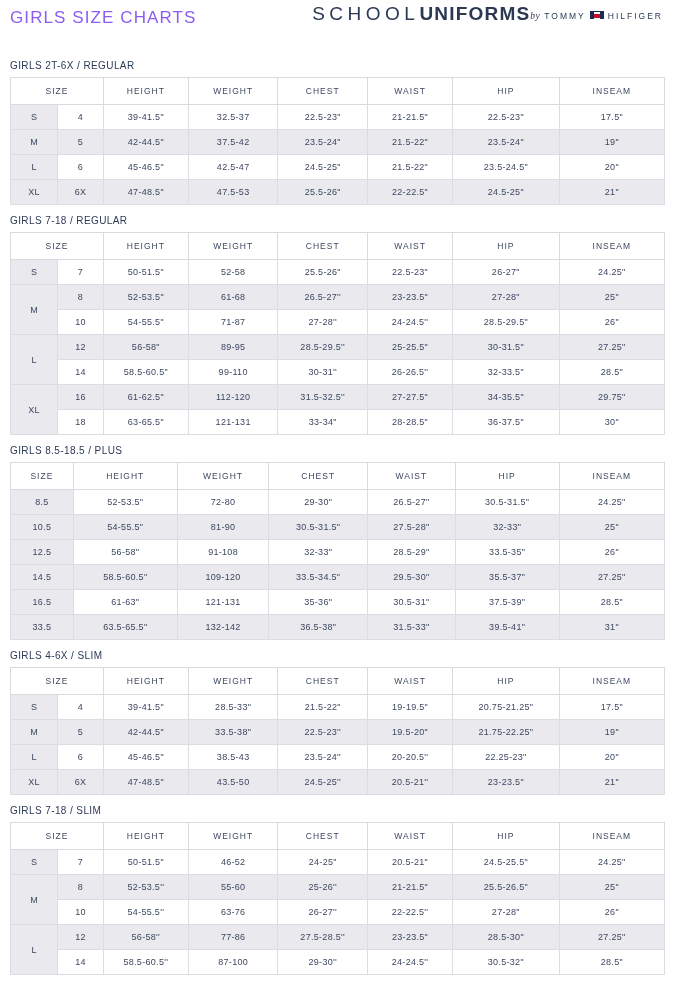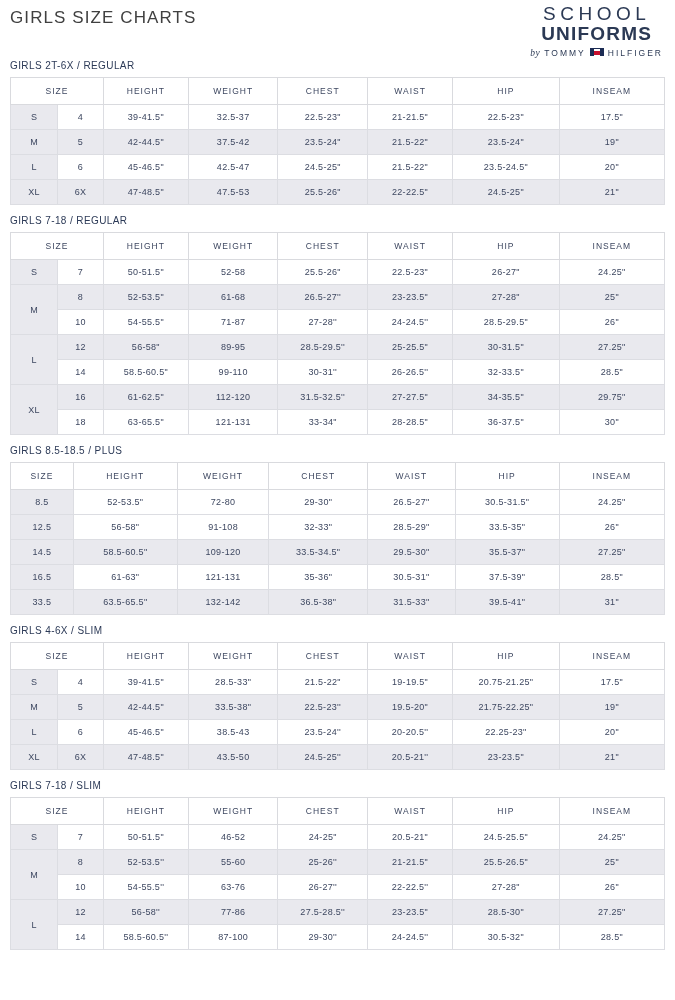--- a/index.html
+++ b/index.html
@@ -6,23 +6,23 @@
   body{
     width:675px;height:1000px;overflow:hidden;
     font-family:"Liberation Sans", sans-serif;
     color:#3d4760;
   }
   .page{padding:4px 10px 0 10px;}
   
   .header{display:flex;justify-content:space-between;align-items:flex-start;height:46px;}
   .page-title{
     margin:4px 0 0 0;font-size:17px;font-weight:500;letter-spacing:1.1px;
-    color:#404040;
-  }
-  .brand-logo{display:flex;flex-direction:column;align-items:center;margin-right:2px;}
+    color:#8b5cf6;
+  }
+  .brand-logo{display:flex;align-items:center;margin-right:2px;}
   .logo-school{font-size:19px;font-weight:300;letter-spacing:4.5px;color:#2b3954;line-height:1.05;}
   .logo-uniforms{font-size:19px;font-weight:700;letter-spacing:1.2px;color:#2b3954;line-height:1.1;}
   .logo-byline{display:flex;align-items:flex-start;gap:4px;margin-top:3px;font-size:8.5px;letter-spacing:2px;color:#2b3954;}
   .logo-by{font-style:italic;font-family:"Liberation Serif",serif;letter-spacing:0.5px;font-size:9.5px;}
   .th-flag{display:inline-flex;height:8px;width:14px;}
   .th-flag .navy{width:4px;background:#1c2c54;}
   .th-flag .mid{width:6px;display:flex;flex-direction:column;}
   .th-flag .mid .w{height:2px;background:#ffffff;border-top:1px solid #1c2c54;border-bottom:0;}
   .th-flag .mid .r{flex:1;background:#c8102e;}
   .th-flag .mid .w2{height:1px;background:#ffffff;}
@@ -264,20 +264,29 @@
           <tbody>
             <tr>
               <td class="letter">8.5</td>
               <td>52-53.5"</td>
               <td>72-80</td>
               <td>29-30"</td>
               <td>26.5-27"</td>
               <td>30.5-31.5"</td>
               <td>24.25"</td>
             </tr>
+            <tr class="shaded">
+              <td class="letter">10.5</td>
+              <td>54-55.5"</td>
+              <td>81-90</td>
+              <td>30.5-31.5"</td>
+              <td>27.5-28"</td>
+              <td>32-33"</td>
+              <td>25"</td>
+            </tr>
             <tr>
               <td class="letter">12.5</td>
               <td>56-58"</td>
               <td>91-108</td>
               <td>32-33"</td>
               <td>28.5-29"</td>
               <td>33.5-35"</td>
               <td>26"</td>
             </tr>
             <tr class="shaded">

